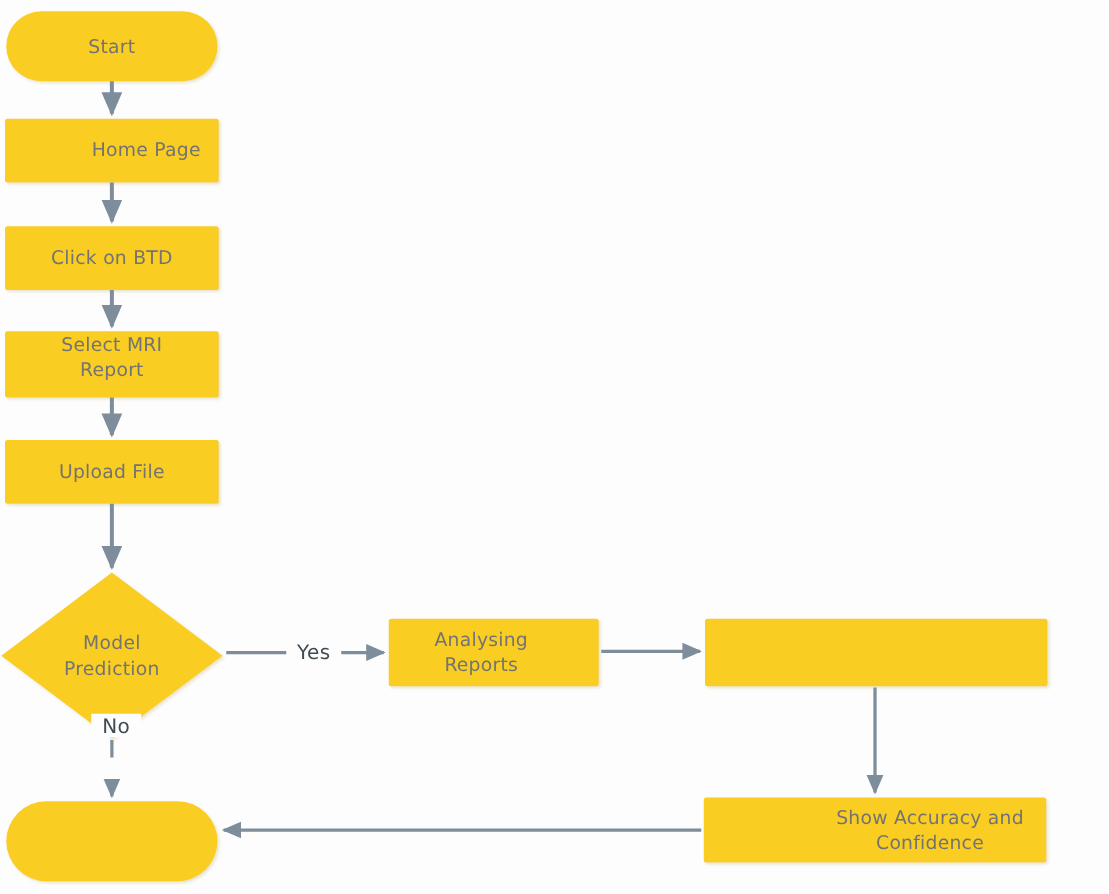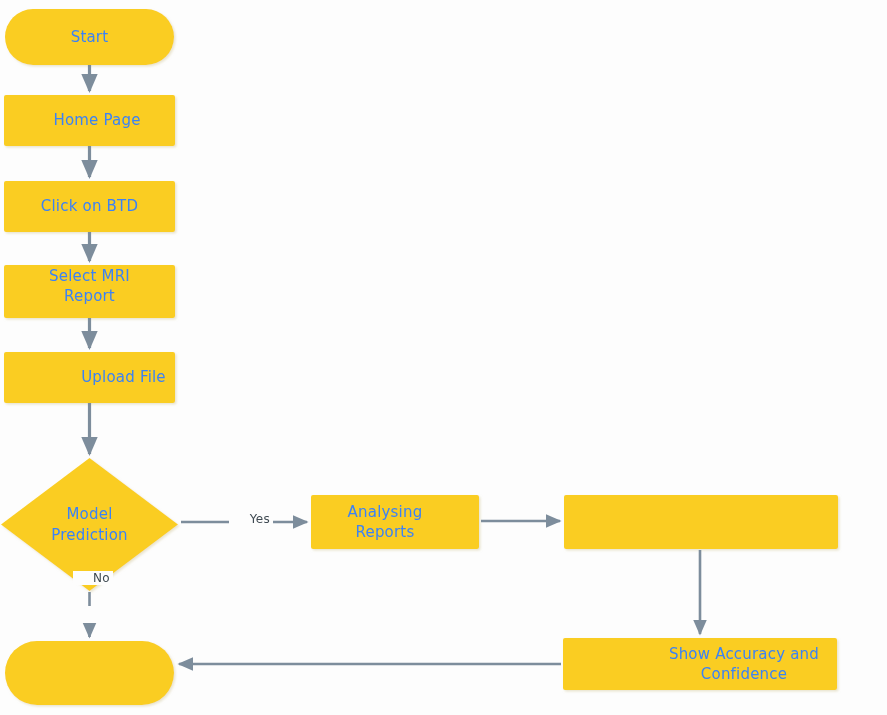--- a/index.html
+++ b/index.html
@@ -23,35 +23,35 @@
     top: 0;
     width: 887px;
     height: 715px;
   }
   .node-label {
     position: absolute;
     display: flex;
     align-items: center;
     justify-content: center;
     text-align: center;
-    color: #3b82f6;
+    color: #737373;
     font-size: 15px;
     font-weight: 500;
     line-height: 1.35;
     letter-spacing: 0.2px;
     pointer-events: none;
     white-space: pre-line;
   }
   .edge-label {
     position: absolute;
     color: #3f4a52;
-    font-size: 12px;
+    font-size: 16px;
     font-weight: 400;
     letter-spacing: 0.3px;
-    text-align: right;
+    text-align: center;
     background: #fdfdfd;
     padding: 0 3px;
     pointer-events: none;
   }
 </style>
 </head>
 <body>
 
 <div id="canvas">
 
@@ -114,28 +114,28 @@
       <line x1="481" y1="521" x2="560" y2="521" marker-end="url(#arrowhead)"></line>
 
       <line x1="700" y1="550" x2="700" y2="634" marker-end="url(#arrowhead)"></line>
 
       <line x1="561" y1="664" x2="179" y2="664" marker-end="url(#arrowhead)"></line>
     </g>
   </svg>
 
   <div class="node-label" style="left:5px; top:9px; width:169px; height:56px;">Start</div>
 
-  <div class="node-label" style="left:4px; top:95px; width:186px; height:51px;">Home Page</div>
+  <div class="node-label" style="left:4px; top:95px; width:186px; height:51px;padding-left:20px;">Home Page</div>
 
   <div class="node-label" style="left:4px; top:181px; width:171px; height:51px;">Click on BTD</div>
 
   <div class="node-label" style="left:4px; top:265px; width:171px; height:42px;">Select MRI
 Report</div>
 
-  <div class="node-label" style="left:4px; top:352px; width:171px; height:51px;padding-left:34px;">Upload File</div>
+  <div class="node-label" style="left:4px; top:352px; width:171px; height:51px;">Upload File</div>
 
   <div class="node-label" style="left:1px; top:458px; width:177px; height:133px;">Model
 Prediction</div>
 
   <div class="node-label" style="left:311px; top:495px; width:148px; height:54px;">Analysing
 Reports</div>
 
 
   <div class="node-label" style="left:563px; top:638px; width:274px; height:52px;padding-left:44px;">Show Accuracy and
 Confidence</div>

